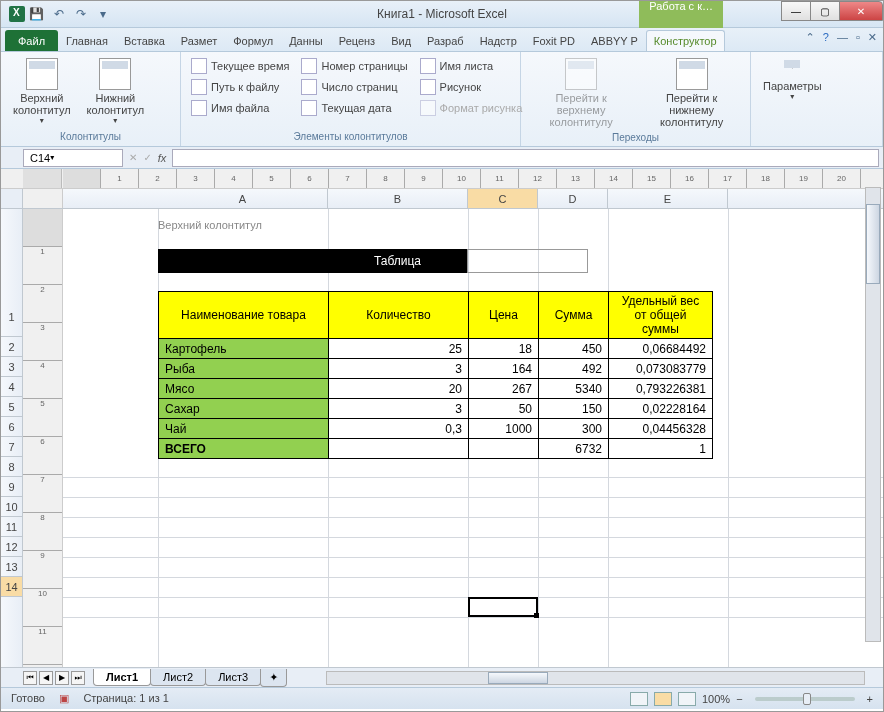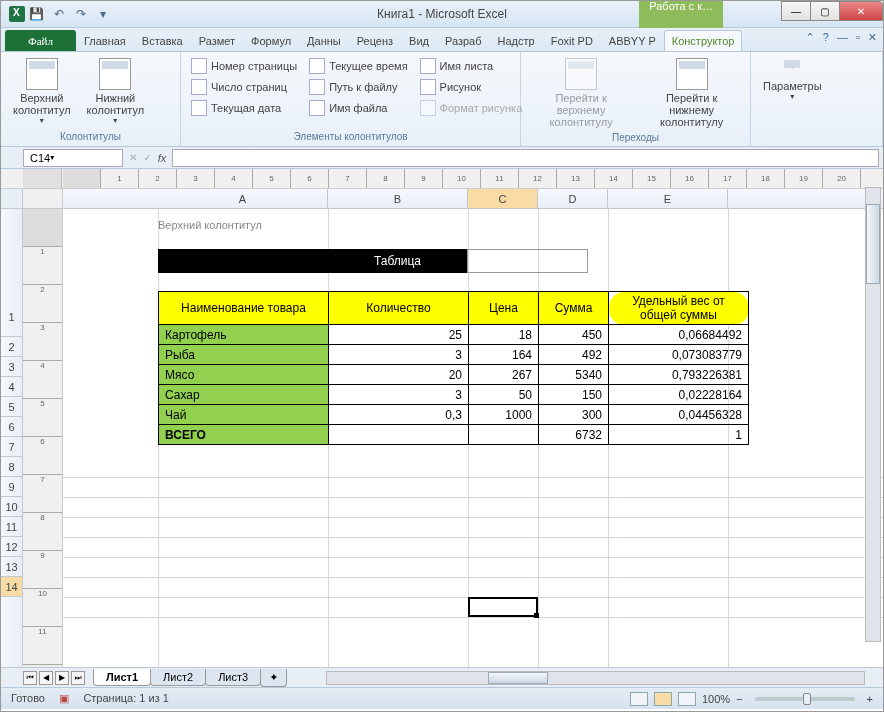--- a/index.html
+++ b/index.html
@@ -13,21 +13,21 @@
 .qat-btn { width: 20px; height: 20px; display: inline-flex; align-items: center; justify-content: center; font-size: 12px; color: #4a6a8a; cursor: pointer; }
 .titlebar .title-text { position: absolute; left: 50%; transform: translateX(-50%); font-size: 12px; color: #444; }
 .titlebar .contextual-tab { position: absolute; right: 160px; height: 40px; background: #8fbc5a; color: #fff; font-size: 11px; padding: 6px 10px 0; }
 .titlebar .window-controls { position: absolute; right: 0; top: 0; display: flex; }
 .win-btn { width: 30px; height: 20px; border: 1px solid #888; margin-left: -1px; background: linear-gradient(#f8f8f8, #e0e0e0); display: flex; align-items: center; justify-content: center; font-size: 10px; cursor: pointer; }
 .win-btn.close { background: linear-gradient(#e88, #c44); color: #fff; width: 44px; border-radius: 0 4px 0 0; }
 
 
 .ribbon-tabs { height: 24px; background: linear-gradient(#e8f0f8, #dce9f5); display: flex; align-items: flex-end; border-bottom: 1px solid #b5c9db; padding-left: 4px; position: relative; }
 .ribbon-tab { font-size: 11px; padding: 4px 7px; color: #444; cursor: pointer; border: 1px solid transparent; border-bottom: none; }
-.ribbon-tab.file { background: #1e7136; color: #fff; border-radius: 3px 3px 0 0; padding: 4px 22px; font-family: Liberation Serif, serif; }
+.ribbon-tab.file { background: #1e7136; color: #fff; border-radius: 3px 3px 0 0; padding: 4px 12px; }
 .ribbon-tab.active { background: #f5f8fc; border-color: #b5c9db; border-radius: 3px 3px 0 0; }
 .ribbon-tab.contextual { color: #568a2a; }
 .ribbon-right-controls { position: absolute; right: 6px; top: 3px; display: flex; gap: 8px; font-size: 11px; color: #4a6a8a; }
 
 
 .ribbon { height: 95px; background: linear-gradient(#f5f8fc, #e8f0f8); border-bottom: 1px solid #b5c9db; display: flex; }
 .ribbon-group { border-right: 1px solid #c5d5e5; padding: 4px 6px 2px; display: flex; flex-direction: column; }
 .ribbon-group-content { flex: 1; display: flex; gap: 4px; align-items: flex-start; }
 .ribbon-group-label { font-size: 10px; color: #5a7a9a; text-align: center; padding: 2px 0; }
 .big-btn { display: flex; flex-direction: column; align-items: center; padding: 2px 6px; cursor: pointer; font-size: 11px; color: #444; text-align: center; }
@@ -177,43 +177,43 @@
       </div>
     </div>
     <div class="ribbon-group-label">Колонтитулы</div>
   </div>
 
   <div class="ribbon-group" style="width:340px;">
     <div class="ribbon-group-content">
       <div class="small-btn-col">
         <div class="small-btn">
             <span class="small-icon"></span>
+            <span>Текущее время</span>
+          </div>
+        <div class="small-btn">
+            <span class="small-icon"></span>
+            <span>Путь к файлу</span>
+          </div>
+        <div class="small-btn">
+            <span class="small-icon"></span>
+            <span>Имя файла</span>
+          </div>
+      </div>
+      <div class="small-btn-col">
+        <div class="small-btn">
+            <span class="small-icon"></span>
             <span>Номер страницы</span>
           </div>
         <div class="small-btn">
             <span class="small-icon"></span>
             <span>Число страниц</span>
           </div>
         <div class="small-btn">
             <span class="small-icon"></span>
             <span>Текущая дата</span>
-          </div>
-      </div>
-      <div class="small-btn-col">
-        <div class="small-btn">
-            <span class="small-icon"></span>
-            <span>Текущее время</span>
-          </div>
-        <div class="small-btn">
-            <span class="small-icon"></span>
-            <span>Путь к файлу</span>
-          </div>
-        <div class="small-btn">
-            <span class="small-icon"></span>
-            <span>Имя файла</span>
           </div>
       </div>
       <div class="small-btn-col">
         <div class="small-btn">
             <span class="small-icon"></span>
             <span>Имя листа</span>
           </div>
         <div class="small-btn">
             <span class="small-icon"></span>
             <span>Рисунок</span>
@@ -363,21 +363,21 @@
         <div class="title-box-right"></div>
       </div>
 
       <table class="data-table">
         <tbody>
             <tr>
           <th style="width:170px;">Наименование товара</th>
           <th style="width:140px;">Количество</th>
           <th style="width:70px;">Цена</th>
           <th style="width:70px;">Сумма</th>
-          <th style="width:140px;border-radius:15px;">Удельный вес от общей суммы</th>
+          <th style="width:104px;">Удельный вес от общей суммы</th>
         </tr>
         <tr>
               <td class="name">Картофель</td>
               <td>25</td>
               <td>18</td>
               <td>450</td>
               <td>0,06684492</td>
             </tr>
         <tr>
               <td class="name">Рыба</td>

